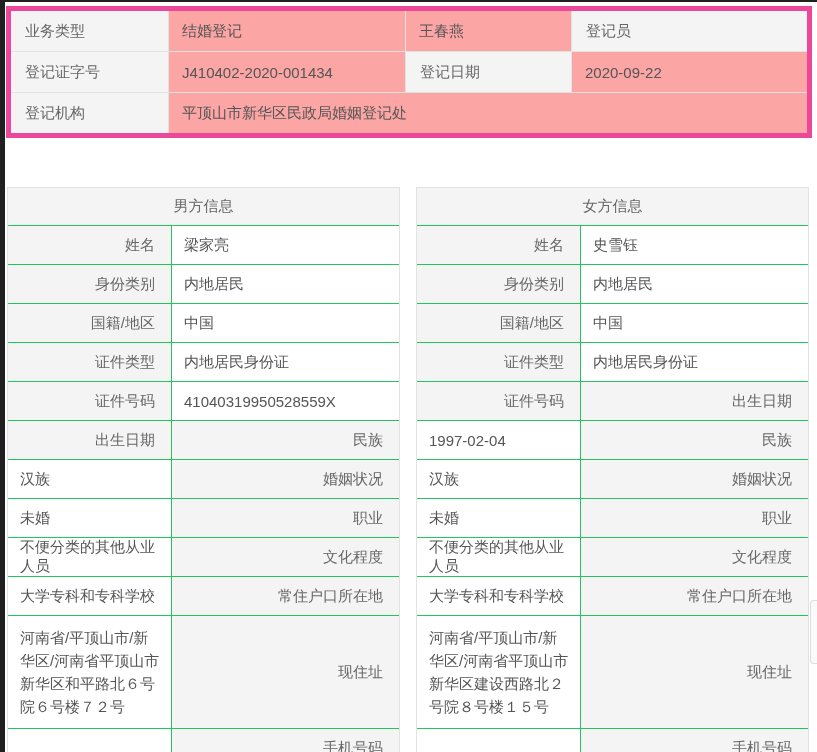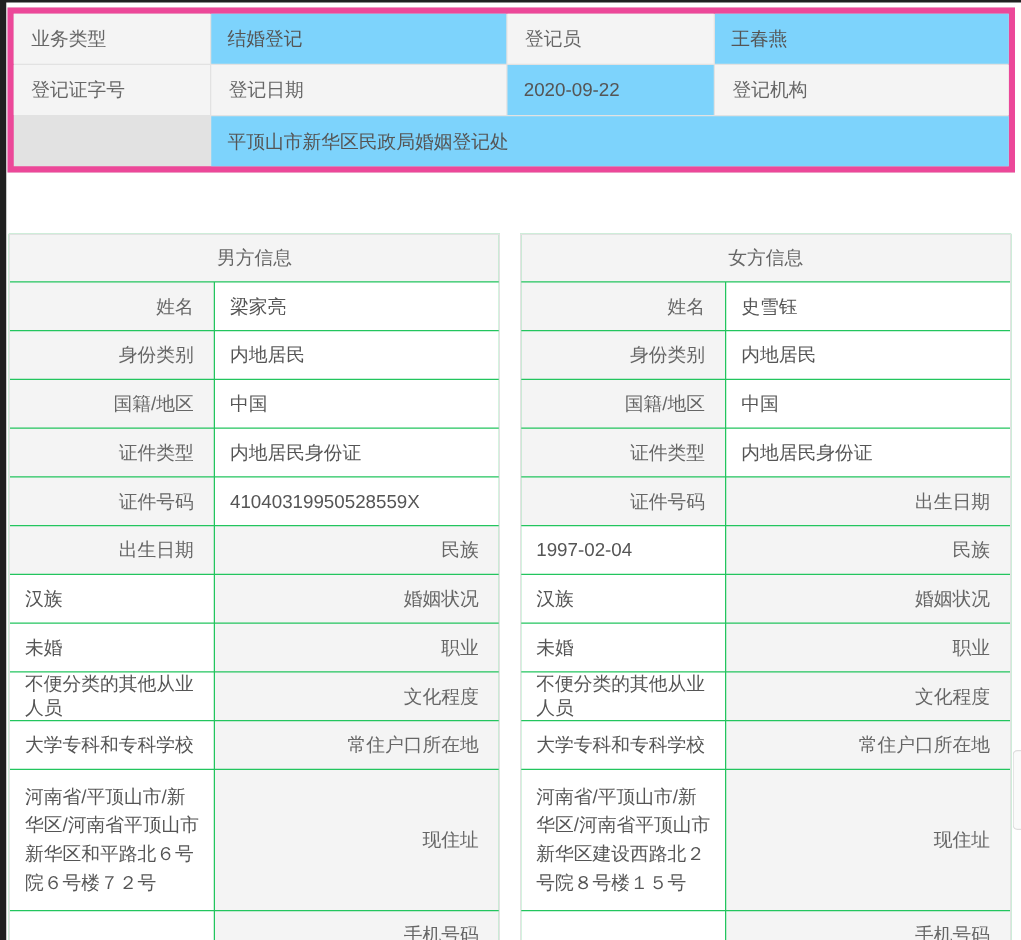--- a/index.html
+++ b/index.html
@@ -17,21 +17,21 @@
   
   .summary-table{
     box-sizing:border-box;width:806px;
     display:grid;grid-template-columns:157px 236px 165px 1fr;
     gap:1px;background:#e2e2e2;border:5px solid #ec4899;
   }
   .summary-table .cell{
     display:flex;align-items:center;height:40px;overflow:hidden;white-space:nowrap;
   }
   .cell-label{background:#f4f4f4;color:#666666;padding:0 10px 0 14px;}
-  .cell-value{background:#7dd3fc;color:#555555;padding:0 10px 0 13px;}
+  .cell-value{background:#fca5a5;color:#555555;padding:0 10px 0 13px;}
   .span3{grid-column:2/5;}
 
   
   .tables-row{display:flex;gap:16px;margin-top:15px;margin-left:1px;}
   .info-table{
     box-sizing:border-box;width:393px;
     display:grid;grid-template-columns:163px 1fr;
     gap:1px;background:#22c55e;border:1px solid #e2e2e2;
     align-content:start;
     margin-top:34px;
@@ -68,24 +68,25 @@
 <body>
 
 <div class="edge-top"></div>
 <div class="edge-left"></div>
 
 <div class="content">
 
   <div class="summary-table">
     <div class="cell cell-label">业务类型</div>
     <div class="cell cell-value">结婚登记</div>
+    <div class="cell cell-value">王春燕</div>
     <div class="cell cell-label">登记员</div>
-    <div class="cell cell-value">王春燕</div>
 
     <div class="cell cell-label">登记证字号</div>
+    <div class="cell cell-value">J410402-2020-001434</div>
     <div class="cell cell-label">登记日期</div>
     <div class="cell cell-value">2020-09-22</div>
 
     <div class="cell cell-label">登记机构</div>
     <div class="cell cell-value span3">平顶山市新华区民政局婚姻登记处</div>
   </div>
 
   <div class="tables-row">
 
     <div class="info-table">

